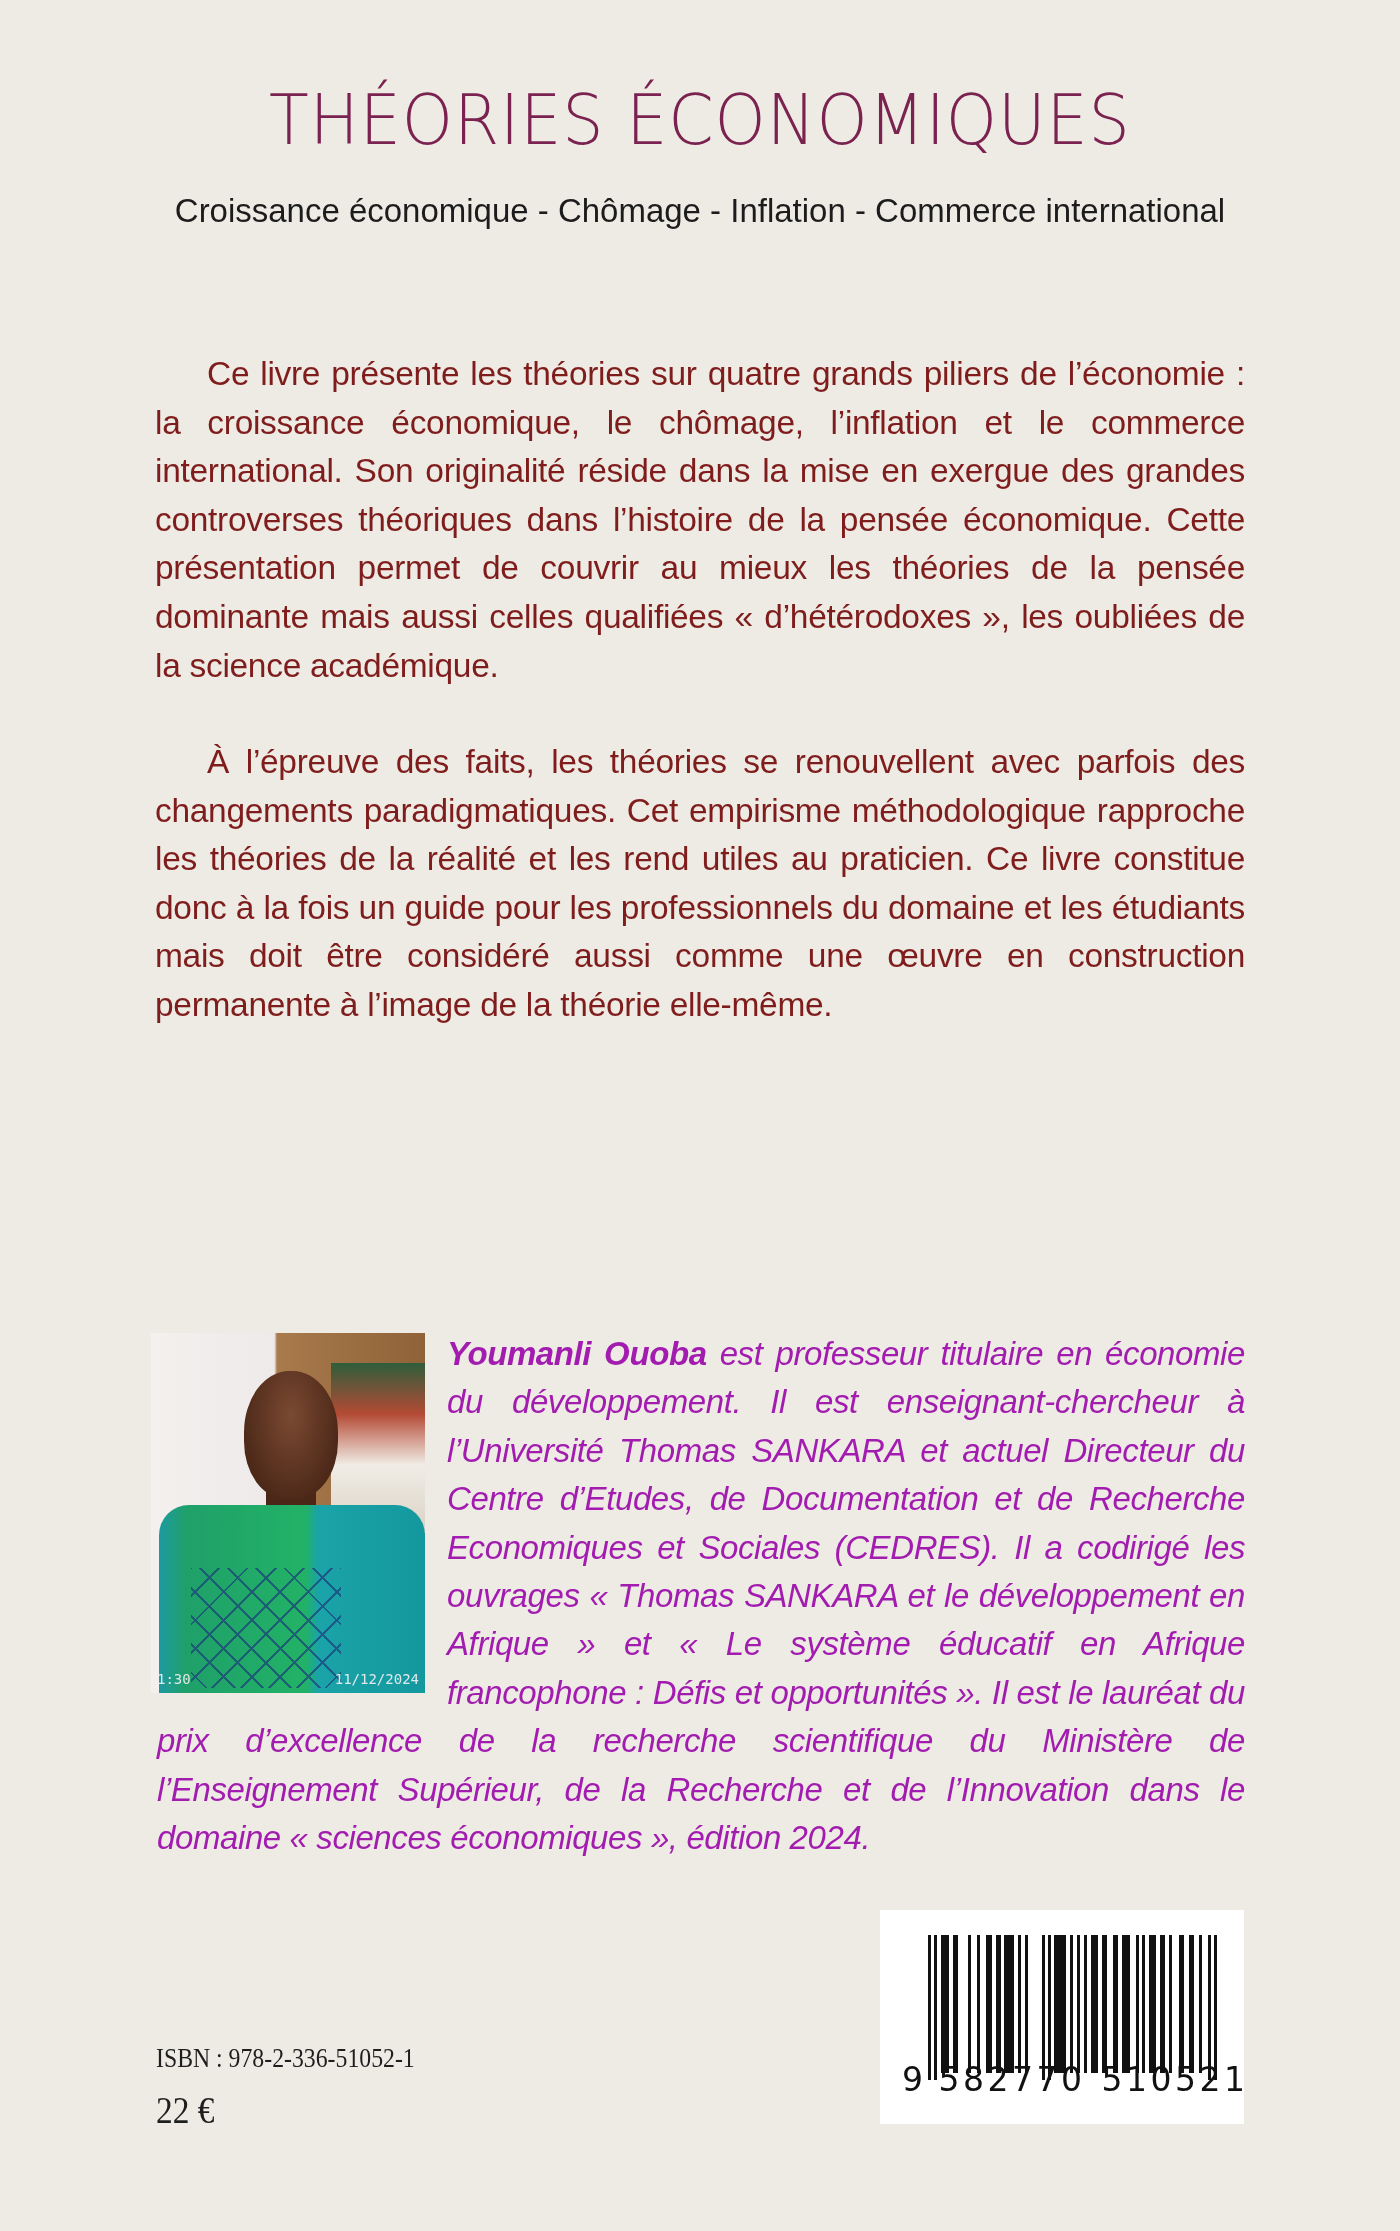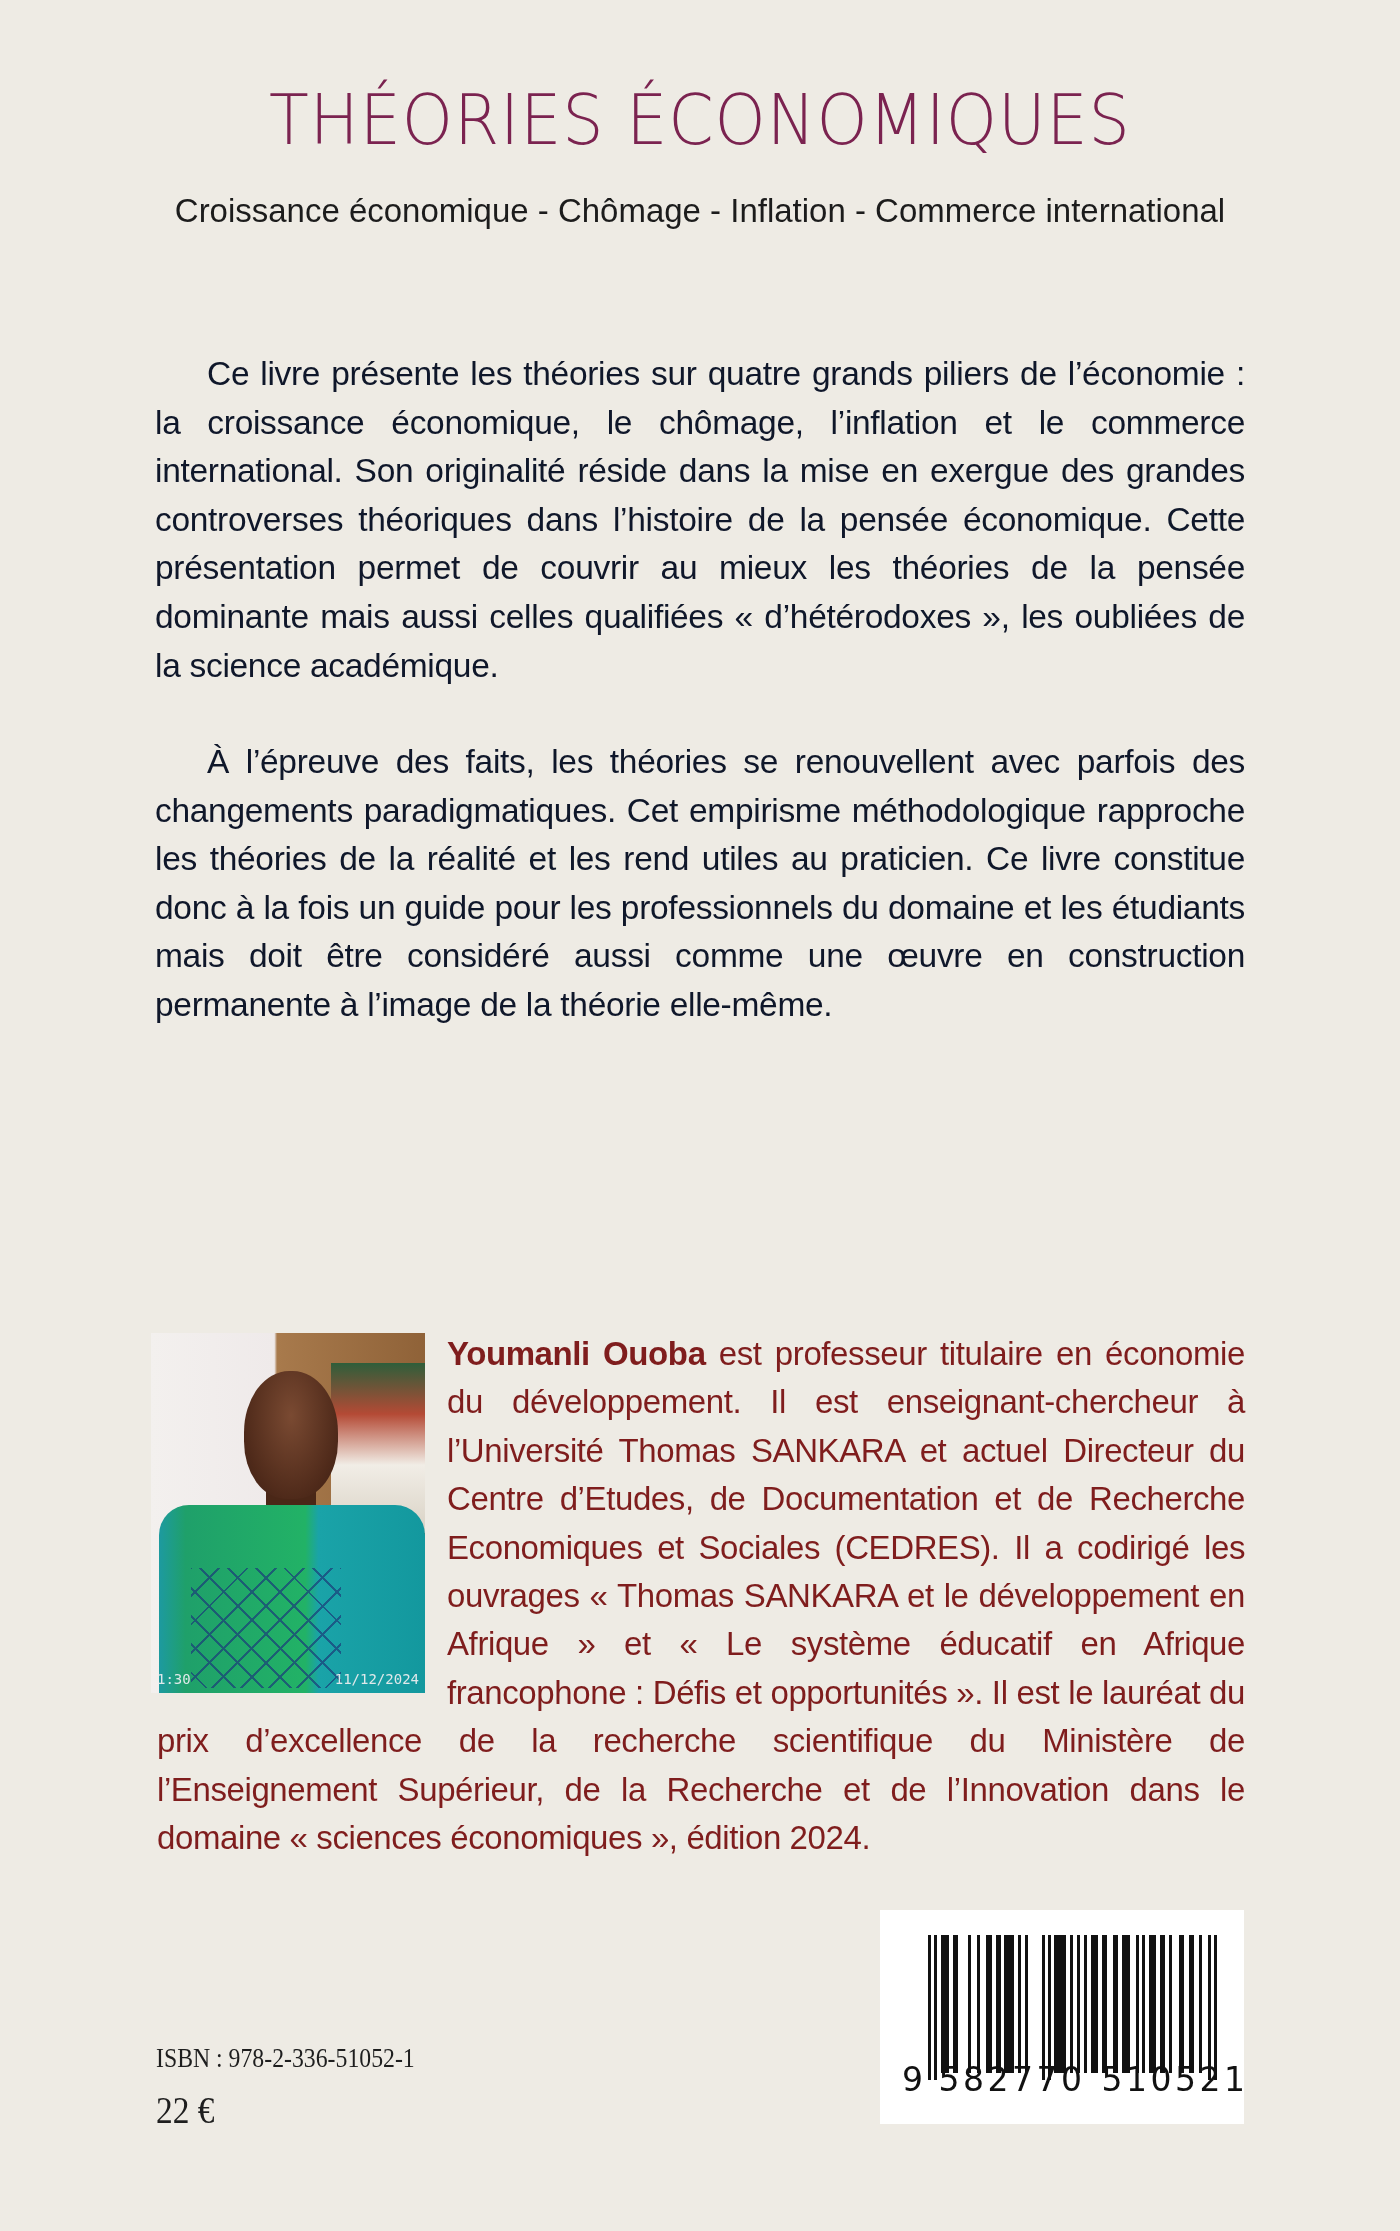--- a/index.html
+++ b/index.html
@@ -29,21 +29,21 @@
     line-height: 44px;
     letter-spacing: 0px;
     transform: scaleX(0.97);
   }
   .para {
     position: absolute; left: 155px; width: 1090px;
     font-family: "Liberation Sans", sans-serif;
     font-size: 33.5px; line-height: 48.6px;
     text-align: justify;
     text-indent: 52px;
-    color: #0f172a;
+    color: #7f1d1d;
     letter-spacing: -0.3px;
   }
   #p1 { top: 350px; }
   #p2 { top: 738px; }
   .photo {
     position: absolute; left: 151px; top: 1333px;
     width: 274px; height: 360px;
     overflow: hidden;
     background: linear-gradient(90deg, #f3f0ee 0%, #efeaea 45%, #a87a4c 46%, #8f6238 100%);
   }
@@ -72,23 +72,24 @@
       repeating-linear-gradient(-45deg, transparent 0 10px, #1b3f7a 10px 12px, transparent 12px 20px);
     opacity: 0.7;
   }
   .photo .stamp {
     position: absolute; bottom: 6px; font-size: 14px; color: #dfe8ea;
     font-family: "DejaVu Sans Mono", monospace;
   }
   .bio {
     position: absolute; left: 157px; top: 1330px; width: 1088px;
     font-family: "Liberation Sans", sans-serif;
+    font-style: italic;
     font-size: 33px; line-height: 48.4px;
     text-align: justify;
-    color: #7f1d1d;
+    color: #a21caf;
     letter-spacing: -0.4px;
   }
   .bio .float-spacer {
     float: left; width: 290px; height: 372px;
   }
   .bio .author-name { font-weight: bold; }
   .isbn {
     position: absolute; left: 156px; top: 2043px;
     font-family: "Liberation Serif", serif;
     font-size: 27px; color: #1e1e1e;

